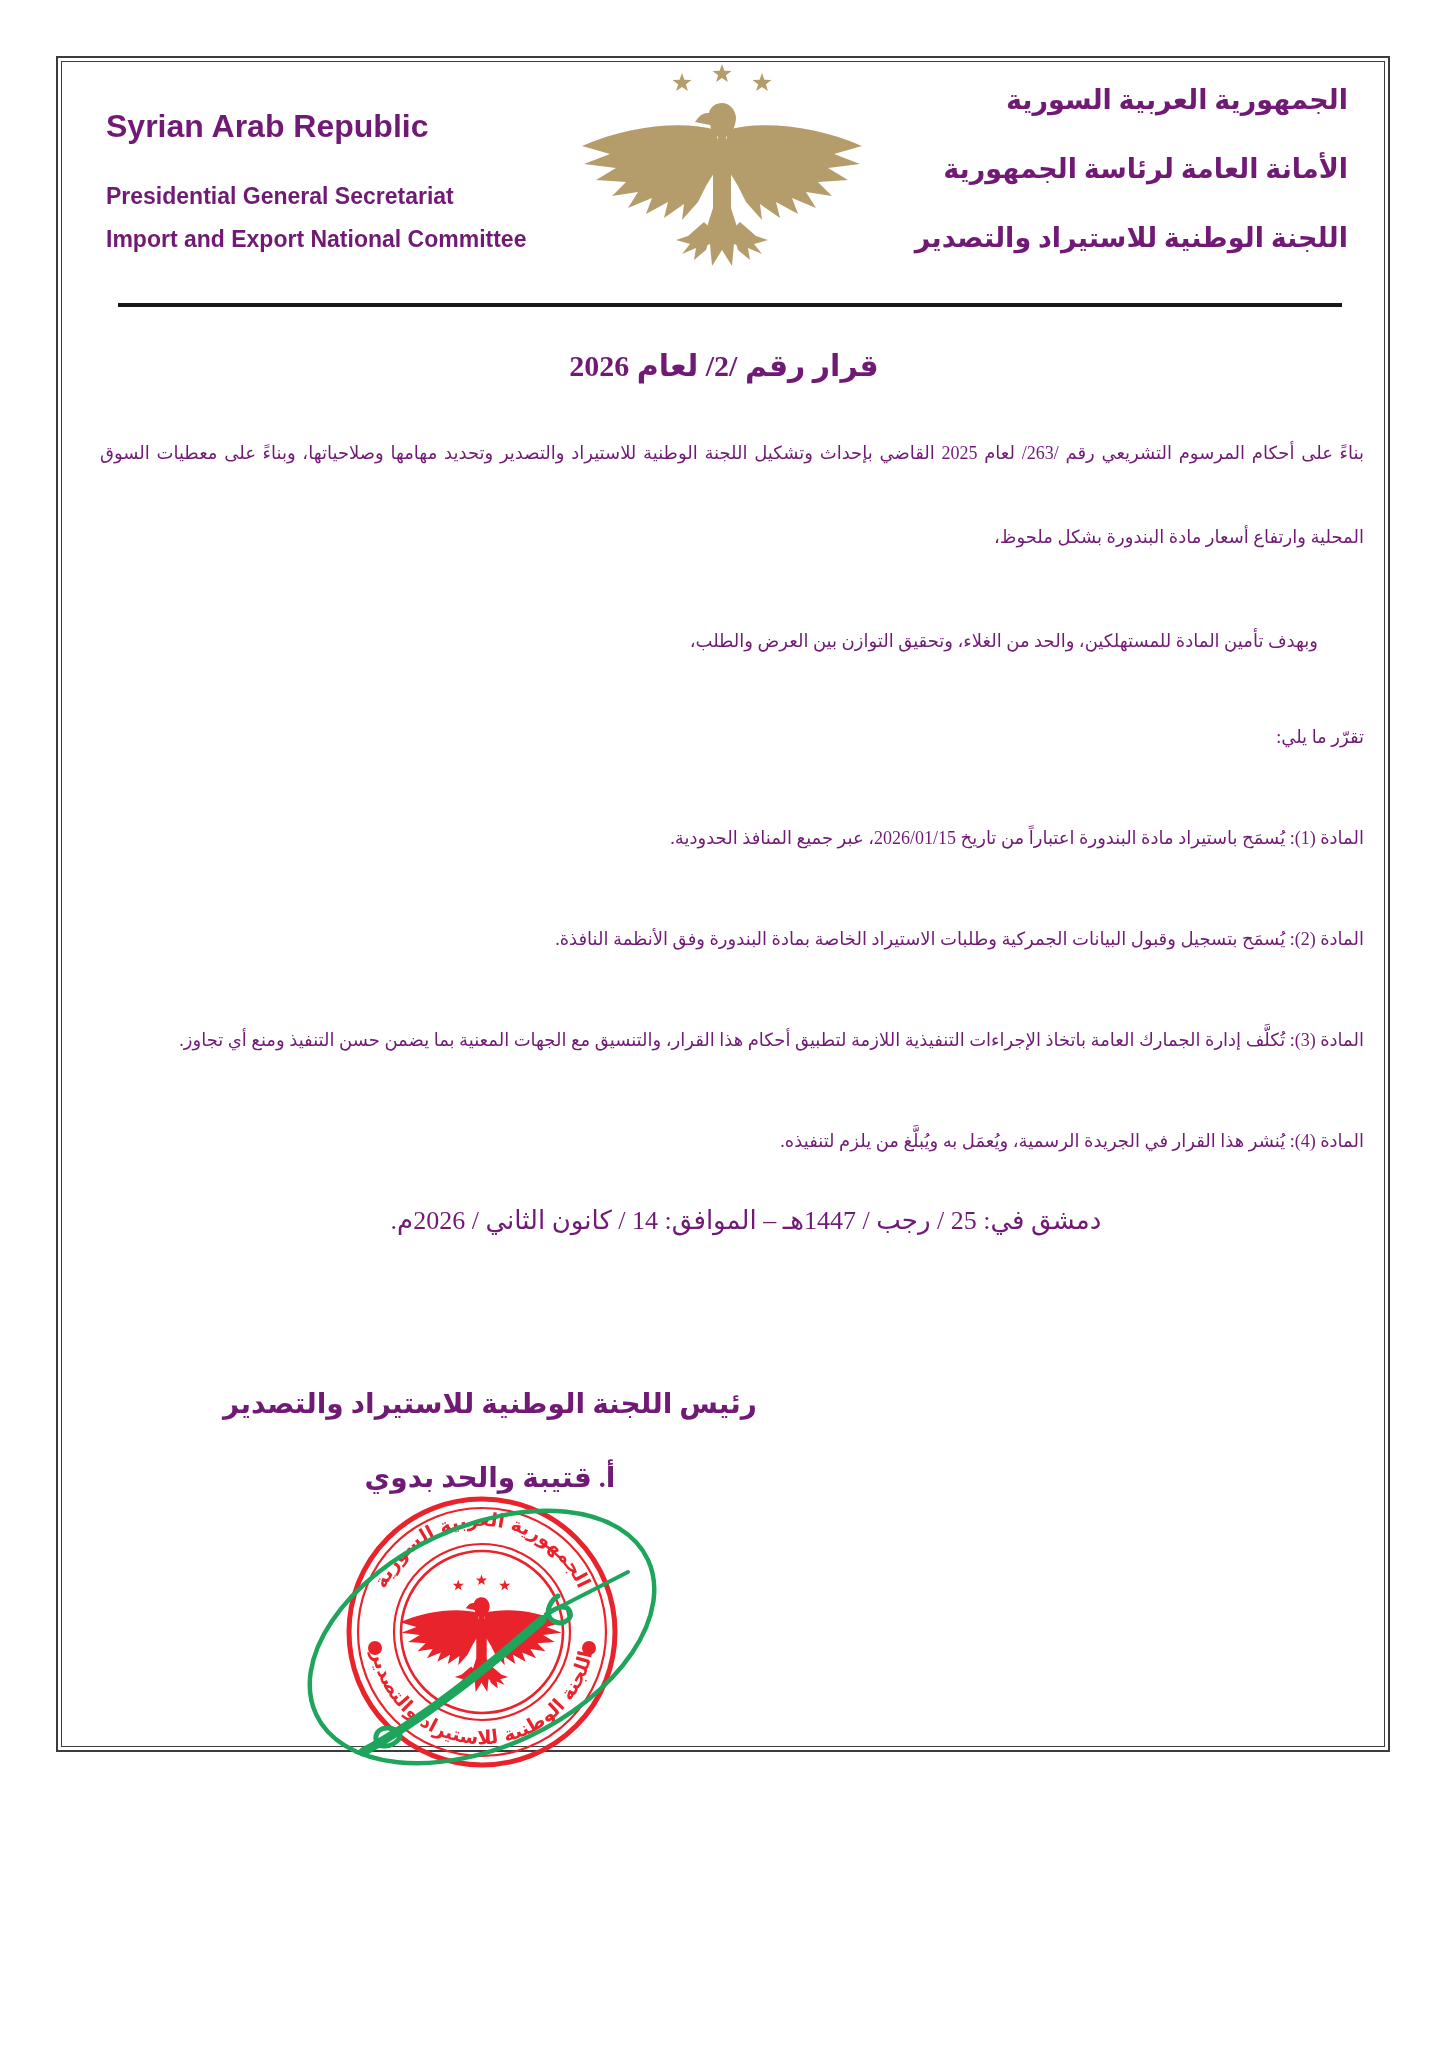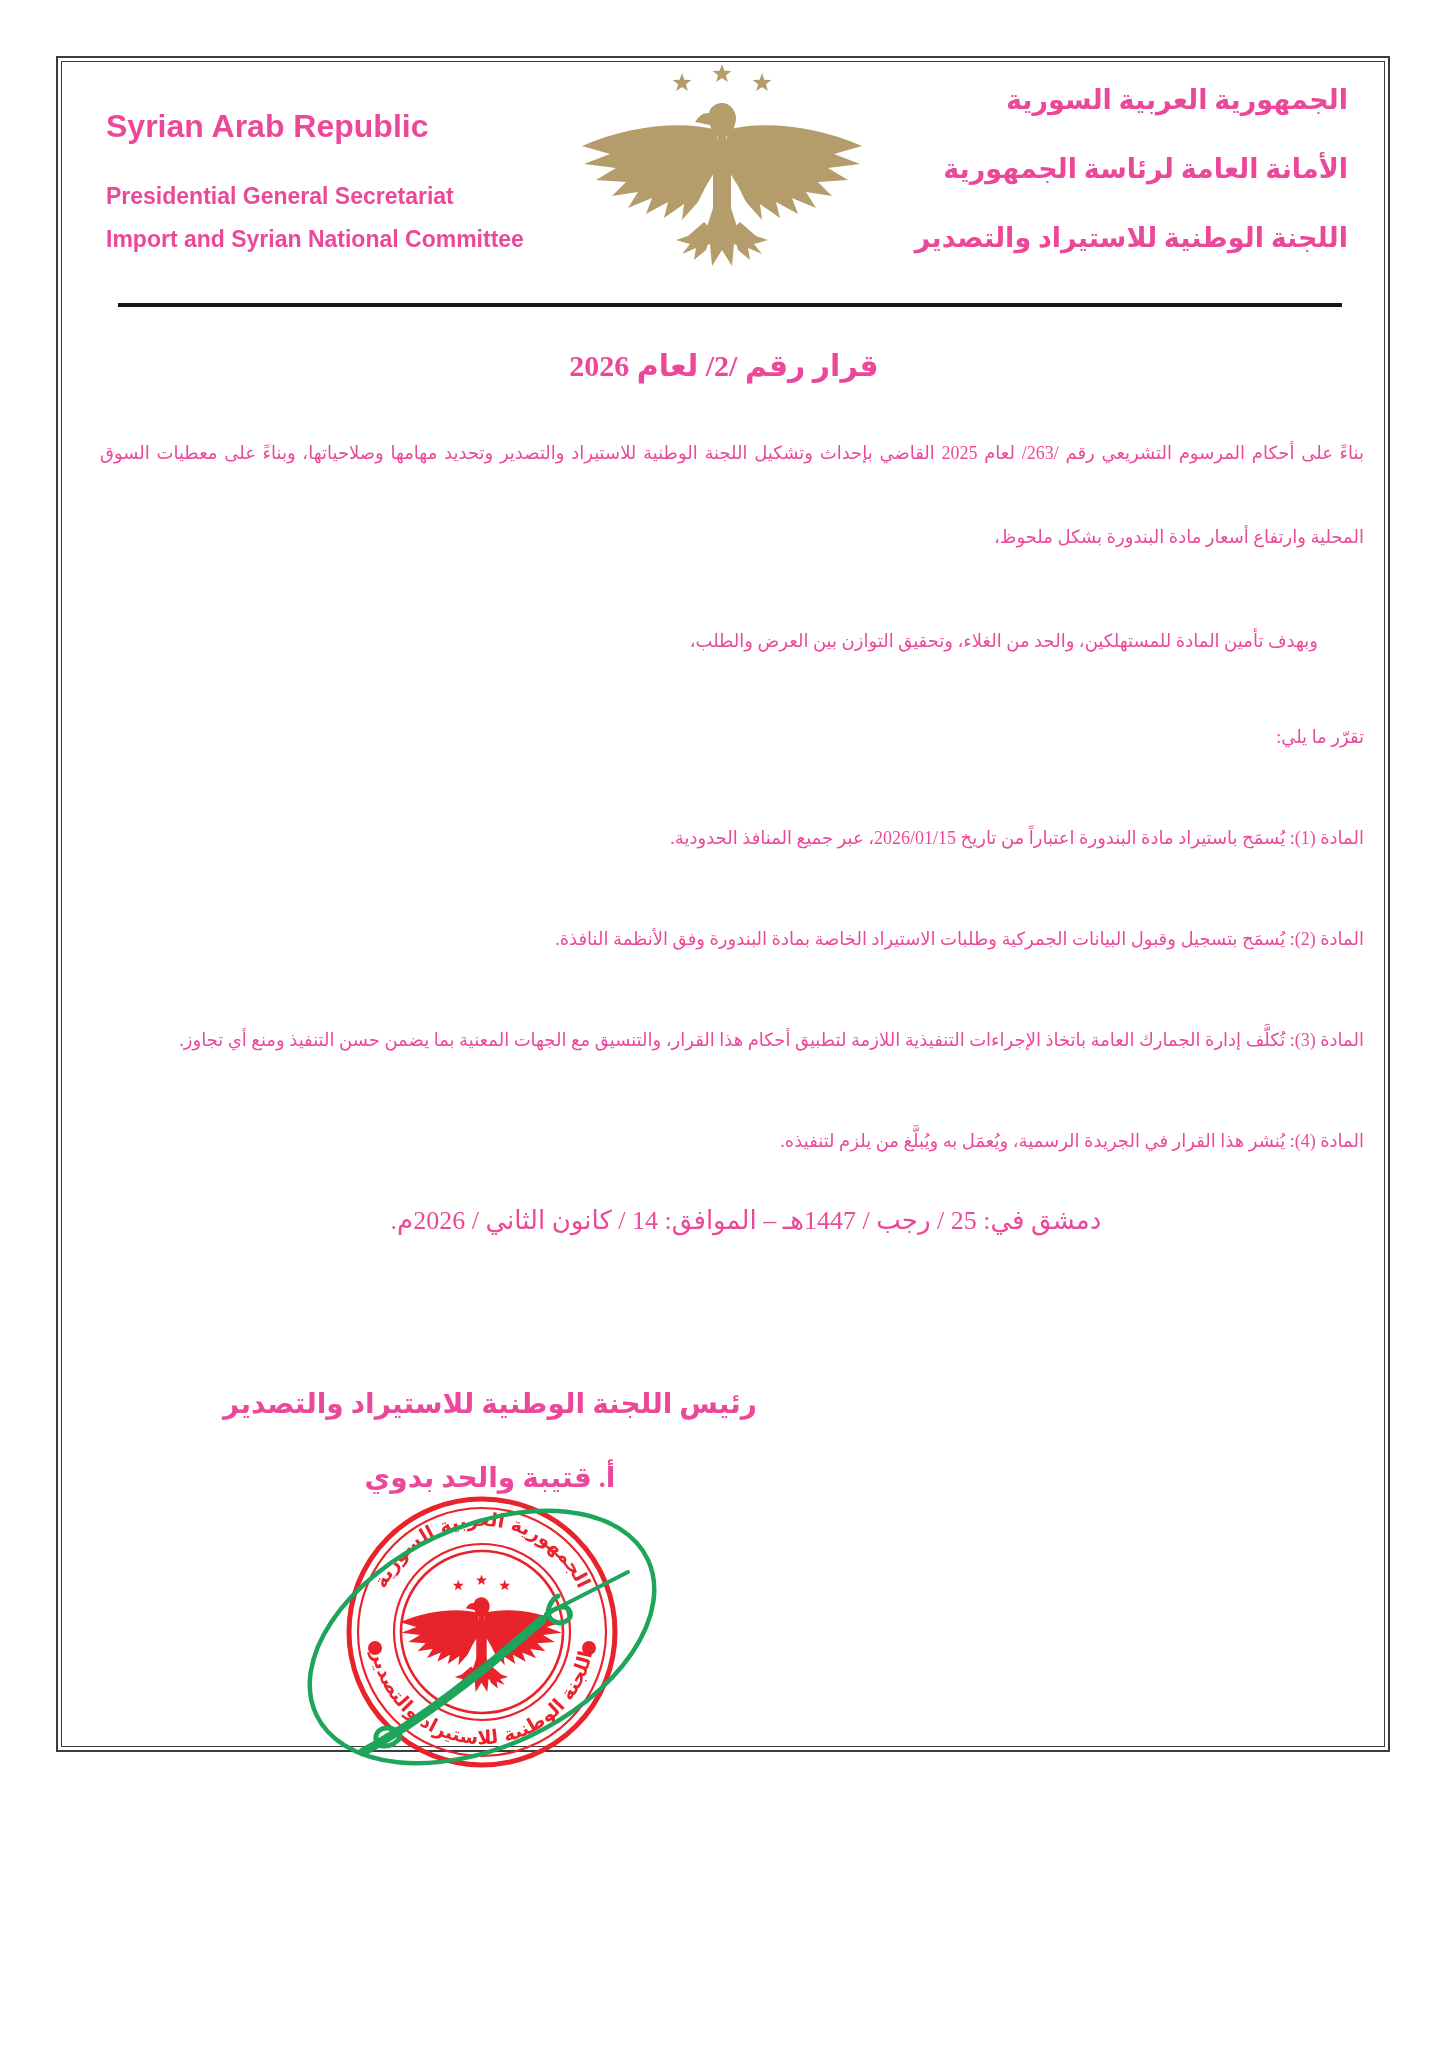--- a/index.html
+++ b/index.html
@@ -1,17 +1,17 @@
 <!DOCTYPE html>
 <html lang="ar"><head>
 <meta charset="utf-8">
 <style>
   html,body{margin:0;padding:0;background:#ffffff;}
   .page{position:relative;width:1448px;height:1812px;background:#ffffff;overflow:hidden;
-        font-family:"Liberation Serif","DejaVu Sans",serif;color:#ec4899;}
+        font-family:"Liberation Serif","DejaVu Sans",serif;color:#701a75;}
   .frame{position:absolute;left:56px;top:56px;right:58px;bottom:60px;border:2px solid #3c3c3c;pointer-events:none;}
   .frame::before{content:"";position:absolute;inset:3px;border:1.5px solid #3c3c3c;}
 
   
   .hdr-en{position:absolute;left:106px;top:108px;font-family:"Liberation Sans",sans-serif;font-weight:bold;}
   .hdr-en .l1{font-size:32px;margin-bottom:38px;}
   .hdr-en .l2{font-size:23px;margin-bottom:16px;}
   .hdr-en .l3{font-size:23px;}
   .hdr-eagle{position:absolute;left:562px;top:56px;}
   .hdr-ar{position:absolute;right:100px;top:66px;text-align:right;direction:rtl;
@@ -67,21 +67,21 @@
     </symbol>
   </defs>
 </svg>
 
 <div class="page">
   <div class="frame"></div>
 
   <div class="hdr-en">
     <div class="l1">Syrian Arab Republic</div>
     <div class="l2">Presidential General Secretariat</div>
-    <div class="l3">Import and Syrian National Committee</div>
+    <div class="l3">Import and Export National Committee</div>
   </div>
 
   <div class="hdr-eagle">
     <svg width="320" height="230" viewBox="0 0 320 230">
       <use href="#eagleSym" x="10" y="7" width="300" height="215" fill="#b49d6b"></use>
     </svg>
   </div>
 
   <div class="hdr-ar">
     <div>الجمهورية العربية السورية</div>

